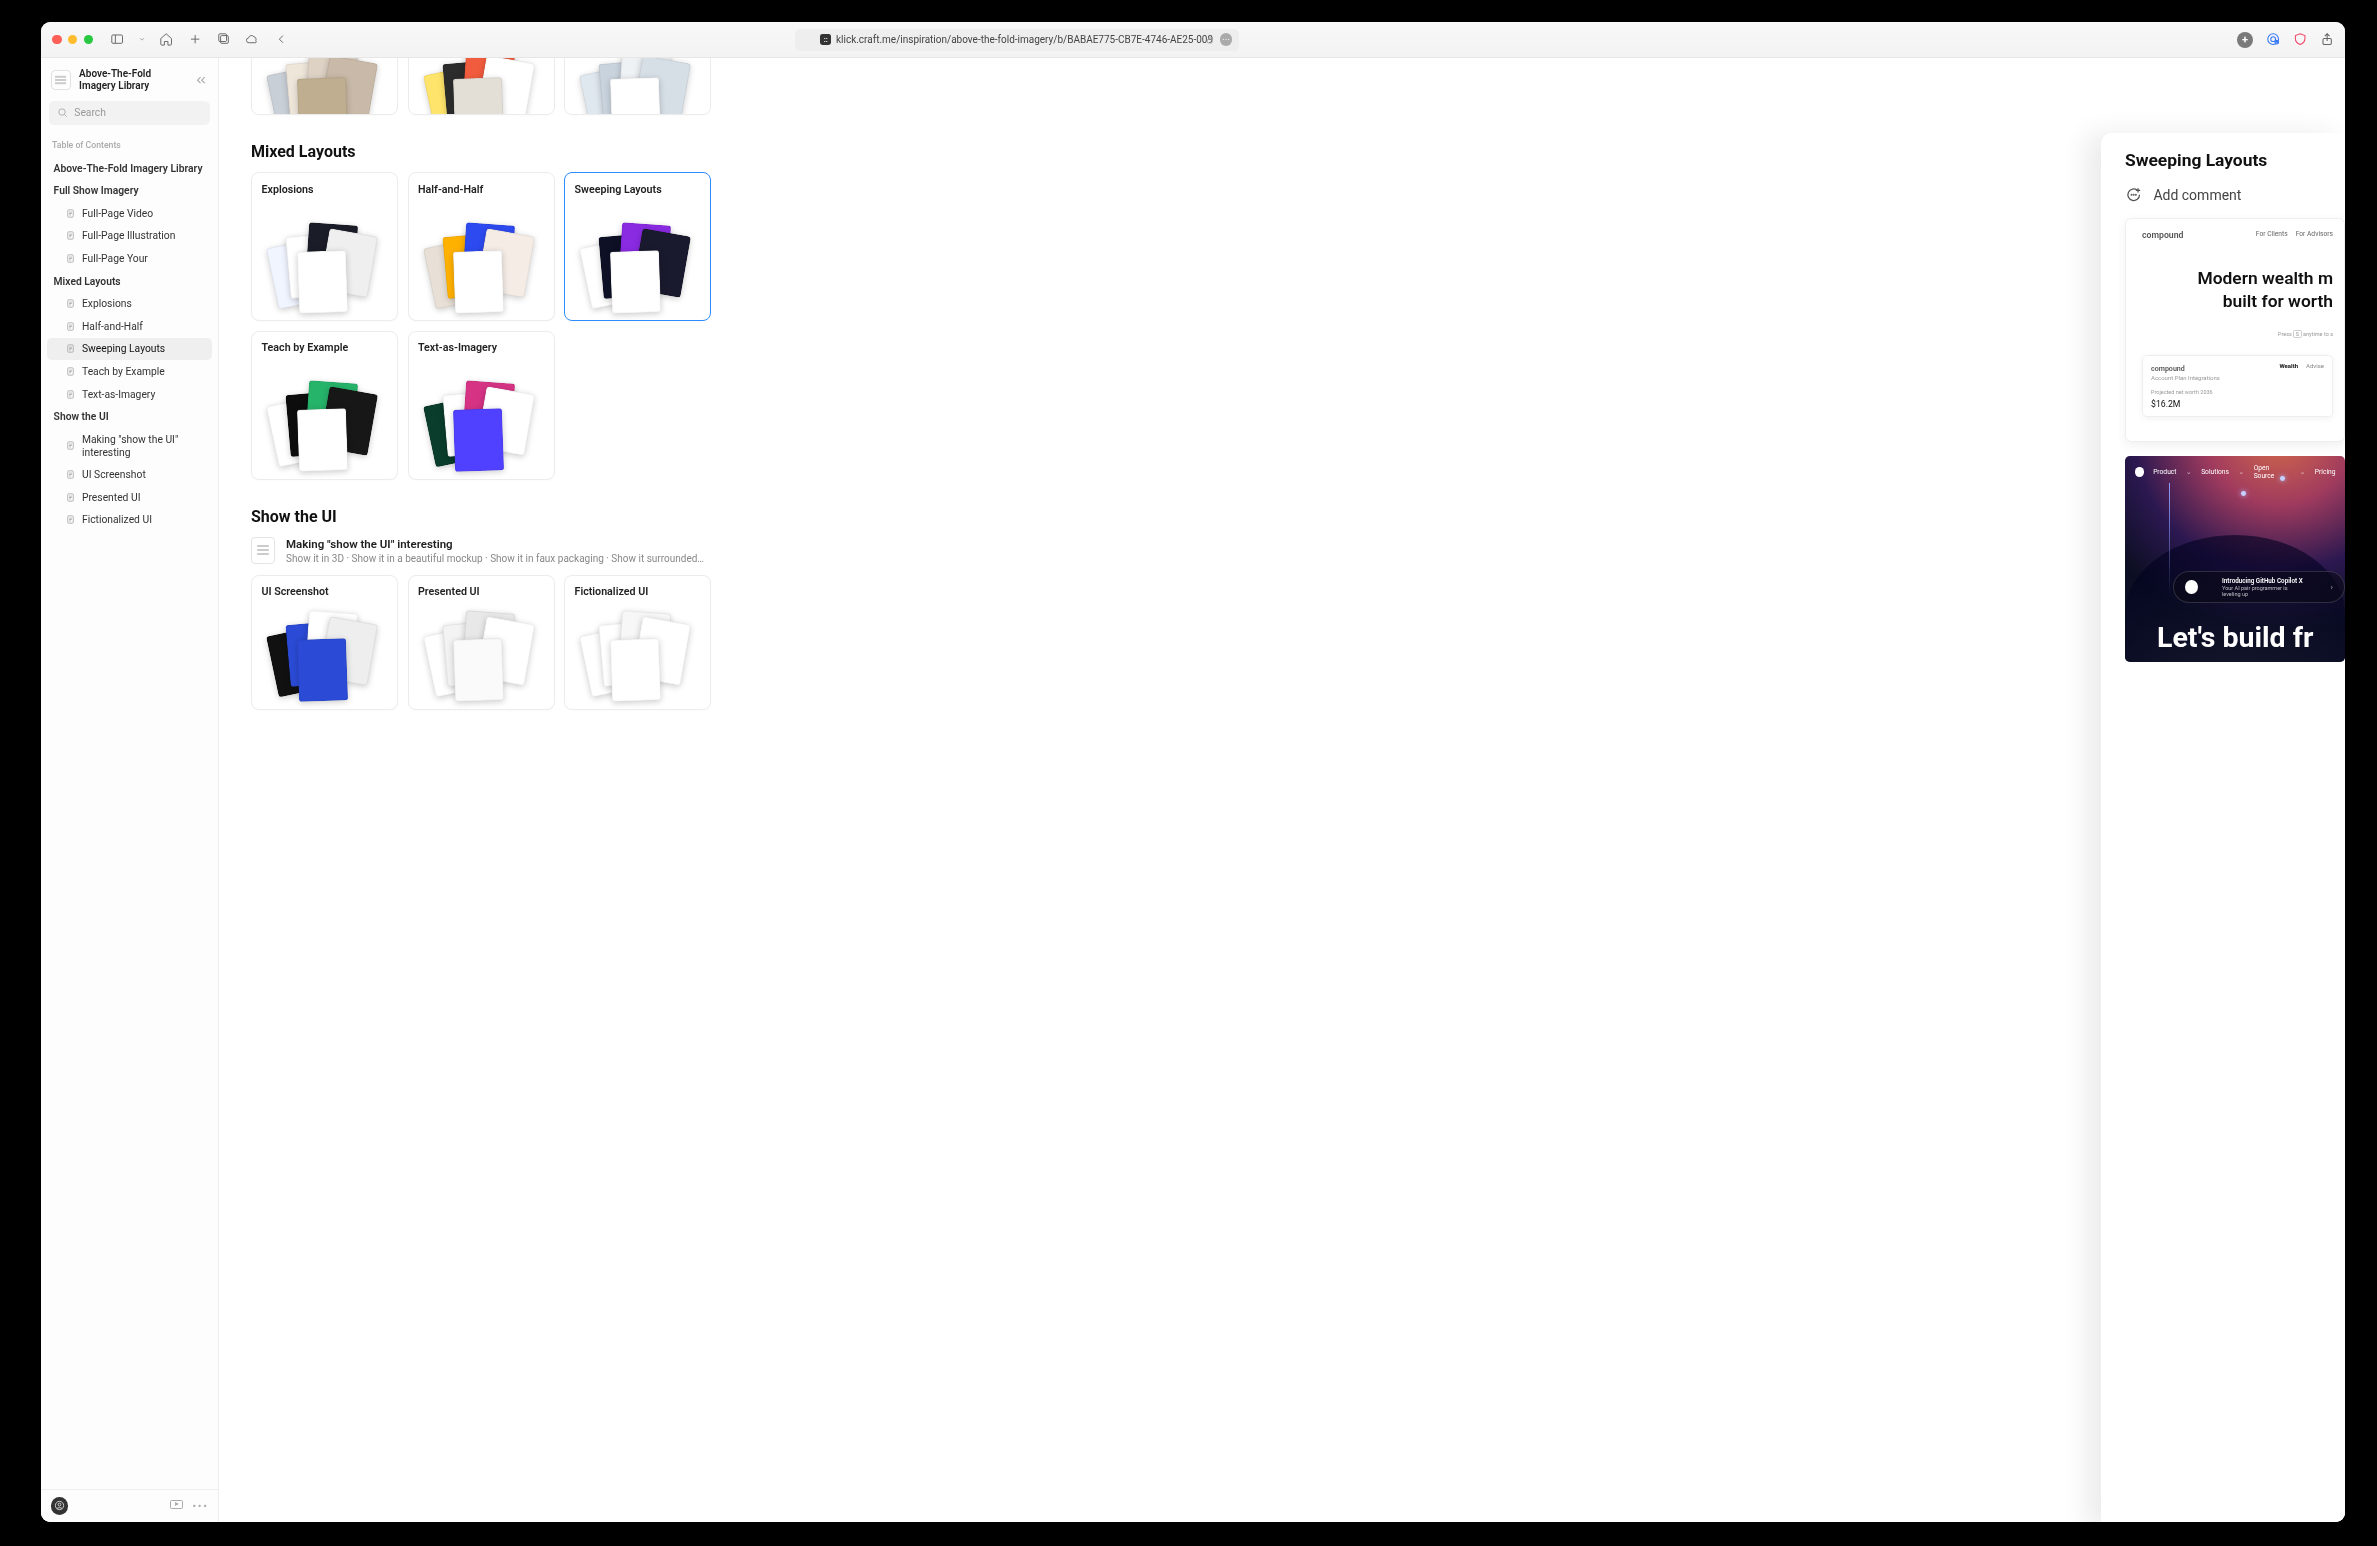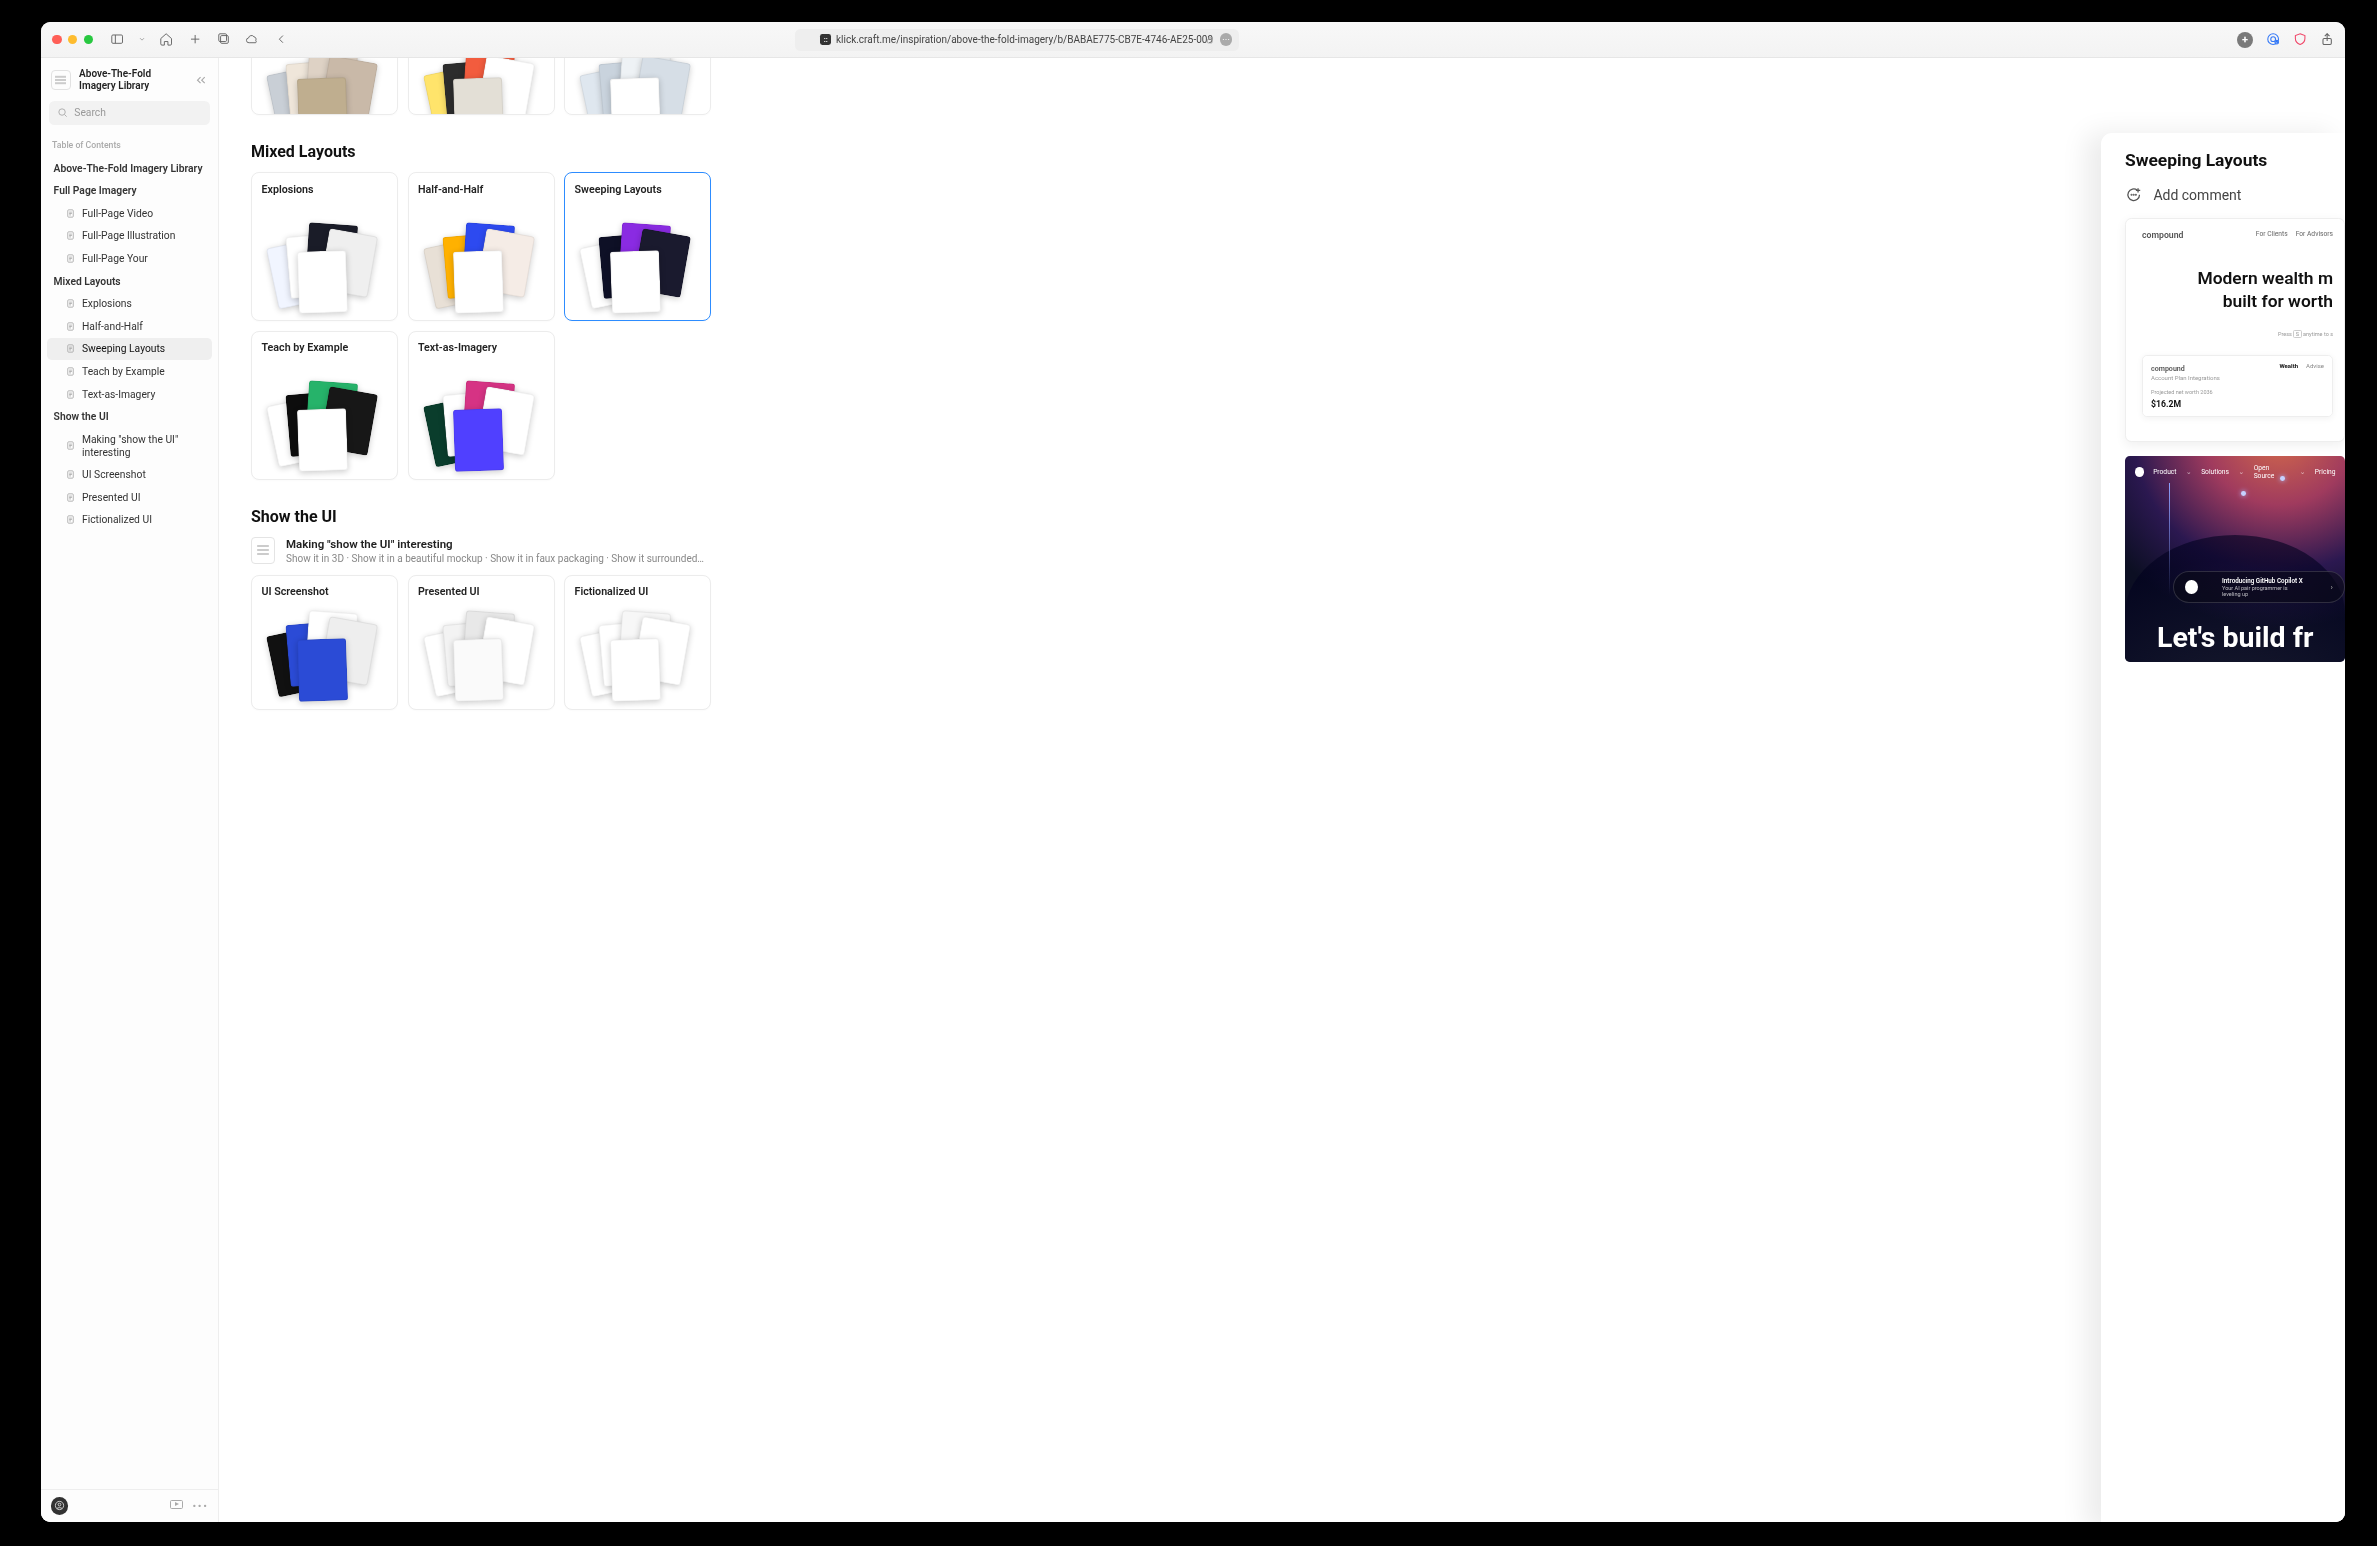--- a/index.html
+++ b/index.html
@@ -126,21 +126,21 @@
     .preview-block{background:#fff;border:0.8px solid #eee;border-radius:6.3px;box-shadow:0 3.2px 11px rgba(0,0,0,0.06);padding:11px 11px 24px 16px;margin-bottom:14.3px;position:relative;overflow:hidden;}
     .pb-topbar{display:flex;justify-content:space-between;font-size:7.1px;color:#555;margin-bottom:27px;}
     .pb-brand{font-weight:600;font-size:8.7px;}
     .pb-nav{display:flex;gap:8px;font-size:6.7px;color:#666;}
     .pb-hero{font-size:17.4px;font-weight:600;line-height:1.3;color:#111; text-align:right;}
     .pb-hint{font-size:5.5px;color:#999;text-align:right;margin-top:17.4px;}
     .pb-kbd{display:inline-block;border:0.8px solid #ccc;border-radius:1.6px;padding:0 1.6px;font-size:5.5px;}
     .pb-table{margin-top:17.4px;border:0.8px solid #eee;border-radius:4.8px;box-shadow:0 1.6px 6.3px rgba(0,0,0,0.05);padding:6.3px 8px; font-size:6.3px;color:#555;}
     .pb-table .tabs{display:flex;gap:8px;font-size:6px;color:#888;margin-bottom:4.8px;justify-content:flex-end;}
     .pb-table .acct{font-size:6px;color:#999;}
-    .pb-table .big{font-size:8.7px;font-weight:700;color:#111;margin-top:4px;}
+    .pb-table .big{font-size:8.7px;font-weight:400;color:#111;margin-top:4px;}
     .gh-block{position:relative;border-radius:4.8px;overflow:hidden;height:206px;background:radial-gradient(120% 120% at 70% -10%, #d46a4a 0%, #a03b5e 28%, #2b1850 55%, #0c0f23 78%);}
     .gh-top{display:flex;gap:9.5px;align-items:center;font-size:6.7px;color:#fff;padding:8px 9.5px;}
     .gh-top .logo{width:9.5px;height:9.5px;background:#fff;border-radius:50%;}
     .gh-copilot{position:absolute;left:48px;bottom:59px;display:flex;align-items:center;gap:24px;background:rgba(10,10,20,0.55);border:0.8px solid rgba(255,255,255,0.15);border-radius:24px;padding:4.8px 11px;color:#fff;font-size:6.3px;}
     .gh-copilot .av{width:14.3px;height:14.3px;border-radius:50%;background:#fff;}
     .gh-copilot .chev{color:#aaa;font-size:8px;}
     .gh-hero{position:absolute;left:32px;bottom:8px;color:#fff;font-size:28.5px;font-weight:700;}
     .planet-curve{position:absolute;left:0;right:0;bottom:0;height:127px;border-top-left-radius:60% 95px;border-top-right-radius:60% 95px;background:radial-gradient(160% 200% at 50% 140%, rgba(255,255,255,0.05) 0%, rgba(0,0,30,0.6) 60%);}
     .draw-line{position:absolute;left:44px;top:27px;bottom:67px;width:0.8px;background:linear-gradient(#8aa1ff, rgba(138,161,255,0) );}
     .dot{position:absolute;width:4.8px;height:4.8px;background:#c6d1ff;border-radius:50%;box-shadow:0 0 4.8px #aebcff;}
@@ -246,21 +246,21 @@
           </svg>
         <span>Search</span>
       </div>
       <div class="toc">
         <div class="toc-label">Table of Contents</div>
         <div id="toc-items">
             <div class="toc-item heading">
               <span>Above-The-Fold Imagery Library</span>
             </div>
             <div class="toc-item heading">
-              <span>Full Page Imagery</span>
+              <span>Full Show Imagery</span>
             </div>
             <div class="toc-item depth-1">
               <svg class="pg-ic" viewBox="0 0 24 24" stroke="currentColor" fill="none" stroke-width="1.8">
                 <rect x="6" y="4" width="12" height="16" rx="2"></rect>
                 <line x1="9" y1="9" x2="15" y2="9"></line>
                 <line x1="9" y1="12" x2="15" y2="12"></line>
                 <line x1="9" y1="15" x2="13" y2="15"></line>
               </svg>
               <span>Full-Page Video</span>
             </div>

